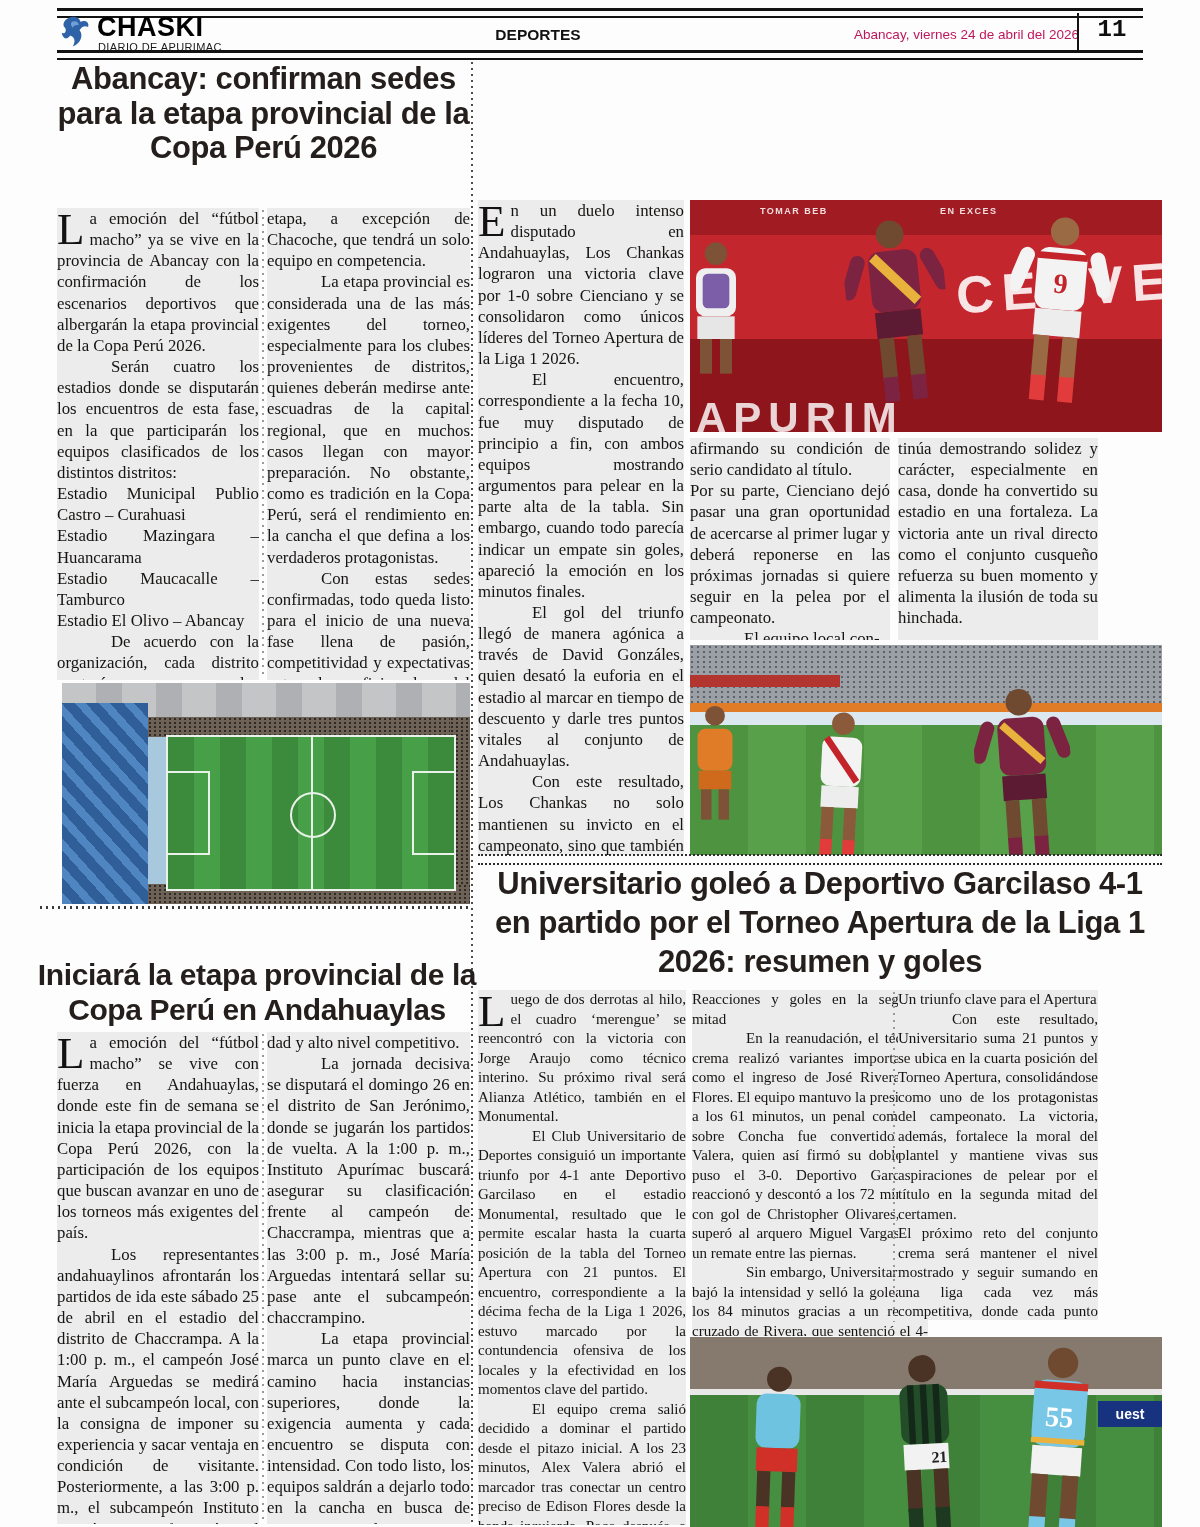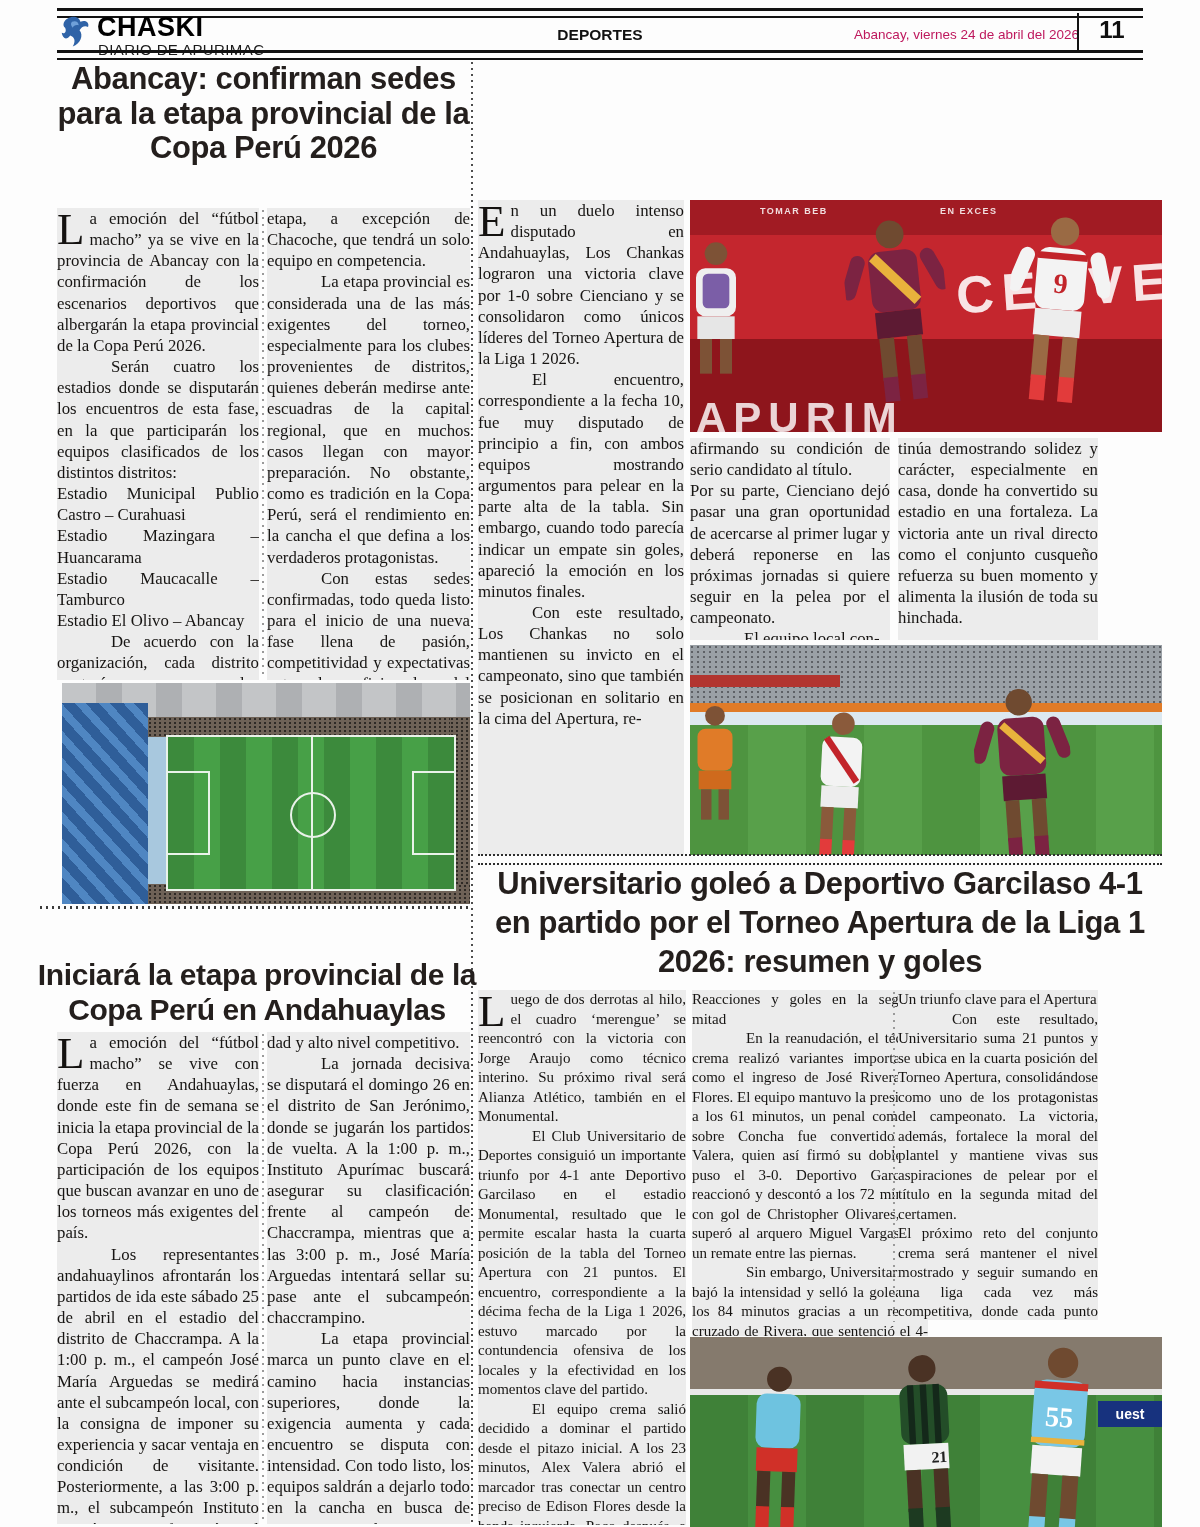--- a/index.html
+++ b/index.html
@@ -5,28 +5,28 @@
   html,body{margin:0;padding:0;background:#ffffff;}
   #page{position:relative;width:1200px;height:1527px;background:#fdfdfd;overflow:hidden;
         font-family:"Liberation Serif",serif;color:#161412;}
 
   
   .drule{position:absolute;left:57px;width:1086px;height:5px;
          border-top:3px solid #121212;border-bottom:2px solid #121212;}
   .logo-title{position:absolute;left:97px;top:12px;font-family:"Liberation Sans",sans-serif;
          font-weight:bold;font-size:27px;letter-spacing:.5px;color:#000000;}
   .logo-sub{position:absolute;left:98px;top:41px;font-family:"Liberation Sans",sans-serif;
-         font-size:15px;letter-spacing:.4px;color:#1a1a1a;text-align:right;}
-  .section-label{position:absolute;left:0;top:26px;width:1200px;text-align:center;
+         font-size:11px;letter-spacing:.4px;color:#1a1a1a;text-align:right;}
+  .section-label{position:absolute;left:0;top:26px;width:1076px;text-align:center;
          font-family:"Liberation Sans",sans-serif;font-weight:bold;font-size:15.5px;color:#111;}
   .date-label{position:absolute;right:121px;top:27px;font-family:"Liberation Sans",sans-serif;
          font-size:13.5px;color:#be185d;}
   .hdr-vbar{position:absolute;left:1077px;top:13px;width:2px;height:37px;background:#121212;}
   .page-number{position:absolute;left:1084px;top:16px;width:56px;text-align:center;
-         font-family:Liberation Sans, sans-serif;font-weight:bold;font-size:24px;color:#0e0e0e;}
+         font-family:Liberation Mono, monospace;font-weight:bold;font-size:24px;color:#0e0e0e;}
 
   
   .vdot{position:absolute;width:2px;
         background-image:repeating-linear-gradient(180deg,#4c4c4c 0 2px,transparent 2px 6px);}
   .vdot-thin{position:absolute;width:2px;
         background-image:repeating-linear-gradient(180deg,#9a9a9a 0 2px,transparent 2px 7px);}
   .hdot{position:absolute;height:3px;
         background-image:repeating-linear-gradient(90deg,#3c3c3c 0 2px,transparent 2px 6px);}
   .hdot-heavy{position:absolute;height:7px;border-top:2px dotted #2e2e2e;border-bottom:2px dotted #2e2e2e;}
 
@@ -161,20 +161,21 @@
   <div class="col" id="a3c2">
       <p>dad y alto nivel competitivo.</p>
       <p class="ind">La jornada decisiva se disputará el domingo 26 en el distrito de San Jerónimo, donde se jugarán los partidos de vuelta. A la 1:00 p. m., Instituto Apurímac buscará asegurar su clasificación frente al campeón de Chaccrampa, mientras que a las 3:00 p. m., José María Arguedas intentará sellar su pase ante el subcampeón chaccrampino.</p>
       <p class="ind">La etapa provincial marca un punto clave en el camino hacia instancias superiores, donde la exigencia aumenta y cada encuentro se disputa con intensidad. Con todo listo, los equipos saldrán a dejarlo todo en la cancha en busca de seguir avanzando y mantener viva la ilusión de llegar a la etapa nacional.</p>
     </div>
   <div class="vdot-thin" style="left:262px;top:1034px;height:490px"></div>
 
   <div class="col" id="a2c1">
       <p><span class="dropcap">E</span>n un duelo intenso disputado en Andahuaylas, Los Chankas lograron una victoria clave por 1-0 sobre Cienciano y se consolidaron como únicos líderes del Torneo Apertura de la Liga 1 2026.</p>
       <p class="ind">El encuentro, correspondiente a la fecha 10, fue muy disputado de principio a fin, con ambos equipos mostrando argumentos para pelear en la parte alta de la tabla. Sin embargo, cuando todo parecía indicar un empate sin goles, apareció la emoción en los minutos finales.</p>
+      <p class="ind">El gol del triunfo llegó de manera agónica a través de David Gonzáles, quien desató la euforia en el estadio al marcar en tiempo de descuento y darle tres puntos vitales al conjunto de Andahuaylas.</p>
       <p class="ind">Con este resultado, Los Chankas no solo mantienen su invicto en el campeonato, sino que también se posicionan en solitario en la cima del Apertura, re-</p>
     </div>
   <div class="col" id="a2c2">
       <p>afirmando su condición de serio candidato al título.</p>
       <p>Por su parte, Cienciano dejó pasar una gran oportunidad de acercarse al primer lugar y deberá reponerse en las próximas jornadas si quiere seguir en la pelea por el campeonato.</p>
       <p class="ind">El equipo local con-</p>
     </div>
   <div class="col" id="a2c3">
       <p>tinúa demostrando solidez y carácter, especialmente en casa, donde ha convertido su estadio en una fortaleza. La victoria ante un rival directo como el conjunto cusqueño refuerza su buen momento y alimenta la ilusión de toda su hinchada.</p>
     </div>

